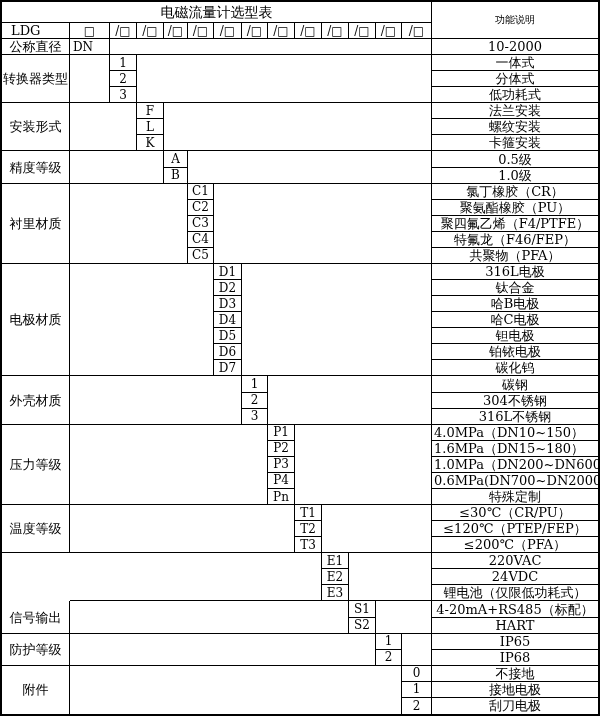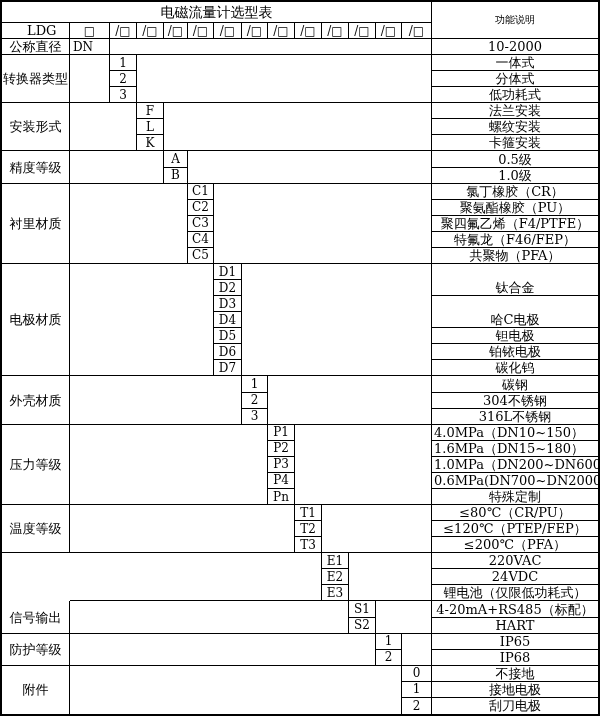--- a/index.html
+++ b/index.html
@@ -13,21 +13,21 @@
     font-size:13px;color:#000;
   }
   .cl{
     border-right:1px solid #000;border-bottom:1px solid #000;
     display:flex;align-items:center;justify-content:center;
     overflow:hidden;white-space:nowrap;line-height:1;
   }
   .code{font-size:12px;}
   .ttl{font-size:14px;}
   .hdr{font-size:10px;}
-  .lft{justify-content:flex-start;padding-left:25px;}
+  .lft{justify-content:flex-start;padding-left:9px;}
   .lf3{justify-content:flex-start;padding-left:3px;}
   .la{justify-content:flex-start;padding-left:2px;}
   .c15{border-right:none;}
   .rb{border-bottom:none;}
 </style>
 </head>
 <body>
 
 <div id="table-wrap">
 
@@ -99,21 +99,23 @@
   <div class="cl" style="grid-area:17/1/24/2">电极材质</div>
   <div class="cl" style="grid-area:17/2/24/7"></div>
   <div class="cl code" style="grid-area:17/7/18/8">D1</div>
   <div class="cl code" style="grid-area:18/7/19/8">D2</div>
   <div class="cl code" style="grid-area:19/7/20/8">D3</div>
   <div class="cl code" style="grid-area:20/7/21/8">D4</div>
   <div class="cl code" style="grid-area:21/7/22/8">D5</div>
   <div class="cl code" style="grid-area:22/7/23/8">D6</div>
   <div class="cl code" style="grid-area:23/7/24/8">D7</div>
   <div class="cl" style="grid-area:17/8/24/15"></div>
+  <div class="cl c15" style="grid-area:17/15/18/16">316L电极</div>
   <div class="cl c15" style="grid-area:18/15/19/16">钛合金</div>
+  <div class="cl c15" style="grid-area:19/15/20/16">哈B电极</div>
   <div class="cl c15" style="grid-area:20/15/21/16">哈C电极</div>
   <div class="cl c15" style="grid-area:21/15/22/16">钽电极</div>
   <div class="cl c15" style="grid-area:22/15/23/16">铂铱电极</div>
   <div class="cl c15" style="grid-area:23/15/24/16">碳化钨</div>
 
   <div class="cl" style="grid-area:24/1/27/2">外壳材质</div>
   <div class="cl" style="grid-area:24/2/27/8"></div>
   <div class="cl code" style="grid-area:24/8/25/9">1</div>
   <div class="cl code" style="grid-area:25/8/26/9">2</div>
   <div class="cl code" style="grid-area:26/8/27/9">3</div>
@@ -135,21 +137,21 @@
   <div class="cl c15 la" style="grid-area:29/15/30/16">1.0MPa（DN200~DN600）</div>
   <div class="cl c15 la" style="grid-area:30/15/31/16">0.6MPa(DN700~DN2000)</div>
   <div class="cl" style="grid-area:32/1/35/2">温度等级</div>
 
   <div class="cl c15" style="grid-area:31/15/32/16">特殊定制</div>
   <div class="cl" style="grid-area:32/2/35/10"></div>
   <div class="cl code" style="grid-area:32/10/33/11">T1</div>
   <div class="cl code" style="grid-area:33/10/34/11">T2</div>
   <div class="cl code" style="grid-area:34/10/35/11">T3</div>
   <div class="cl" style="grid-area:32/11/35/15"></div>
-  <div class="cl c15" style="grid-area:32/15/33/16">≤80℃（CR/PU）</div>
+  <div class="cl c15" style="grid-area:32/15/33/16">≤30℃（CR/PU）</div>
   <div class="cl c15" style="grid-area:33/15/34/16">≤120℃（PTEP/FEP）</div>
   <div class="cl c15" style="grid-area:34/15/35/16">≤200℃（PFA）</div>
 
   <div class="cl" style="grid-area:35/2/38/11"></div>
   <div class="cl code" style="grid-area:35/11/36/12">E1</div>
   <div class="cl code" style="grid-area:36/11/37/12">E2</div>
   <div class="cl code" style="grid-area:37/11/38/12">E3</div>
   <div class="cl" style="grid-area:35/12/38/15"></div>
   <div class="cl c15" style="grid-area:35/15/36/16">220VAC</div>
   <div class="cl c15" style="grid-area:36/15/37/16">24VDC</div>

